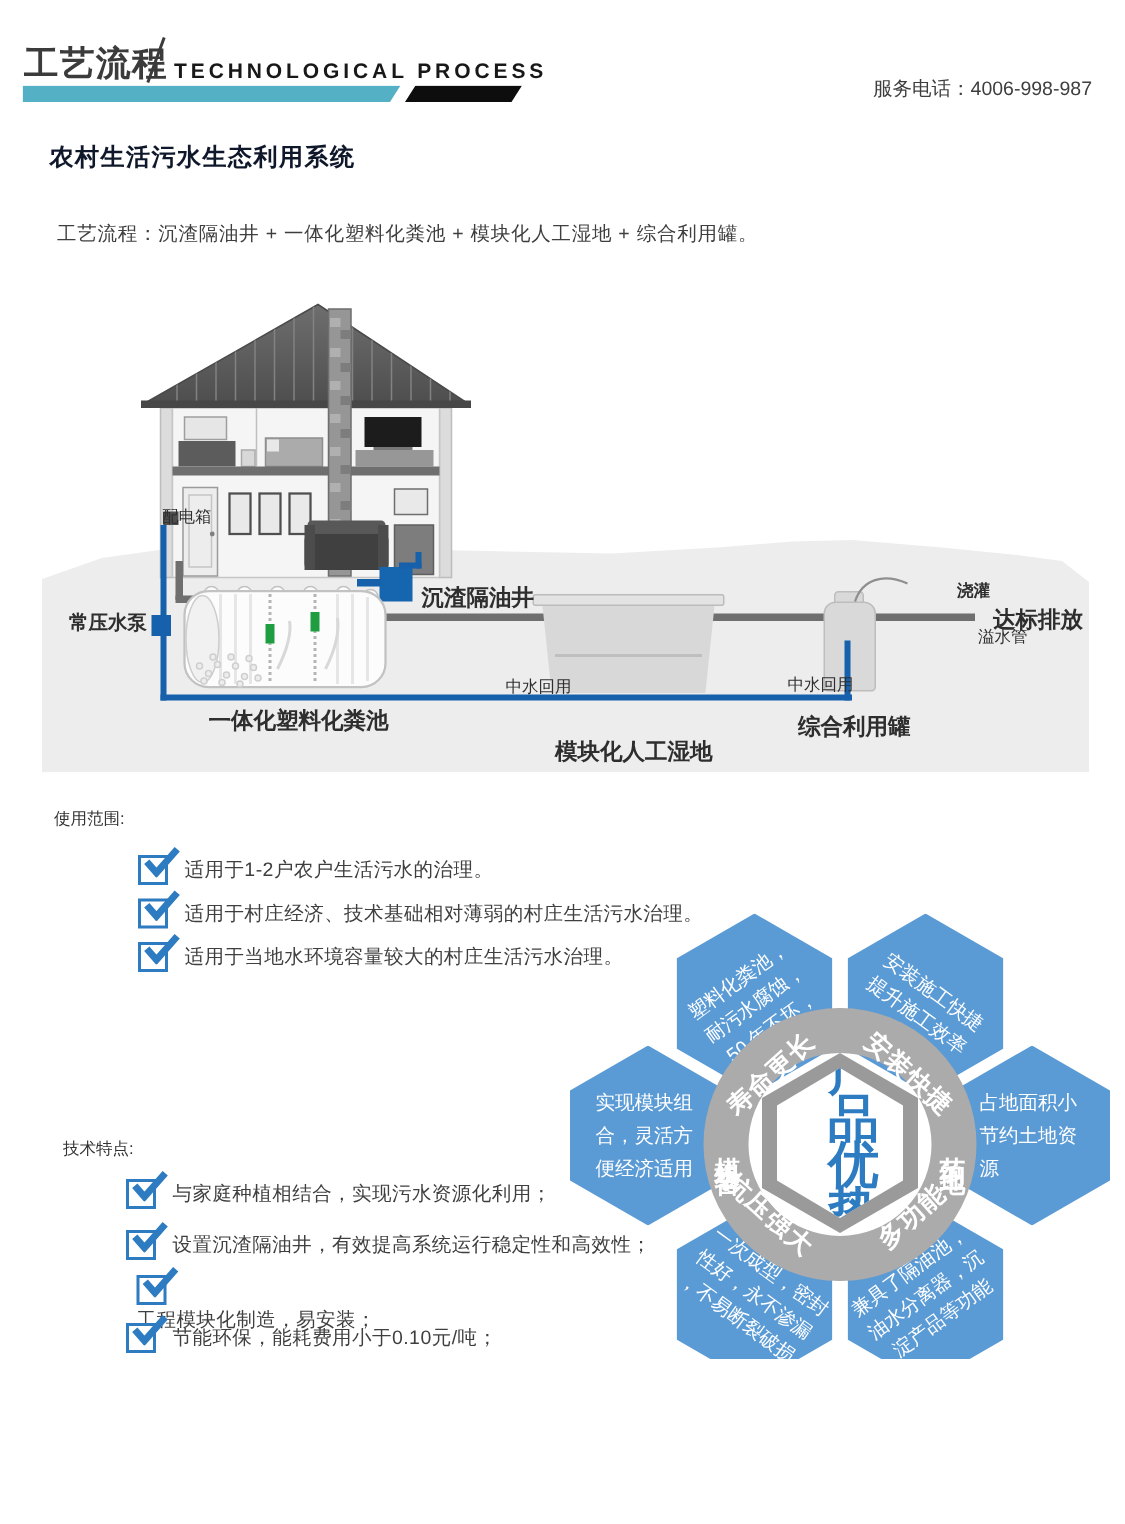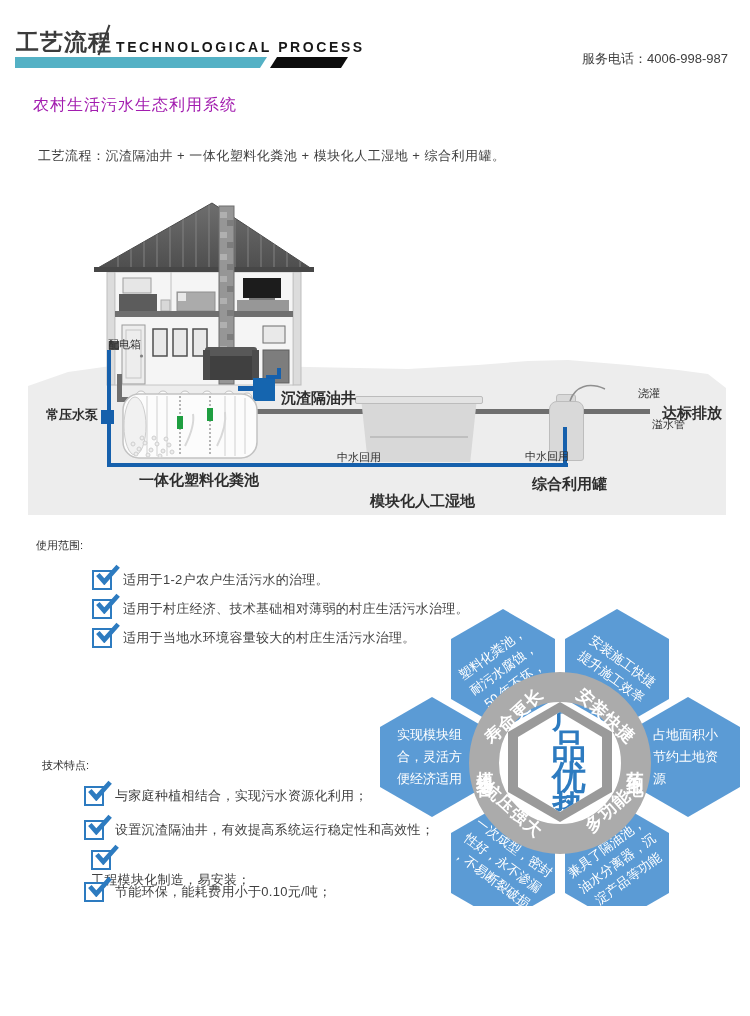--- a/index.html
+++ b/index.html
@@ -6,21 +6,21 @@
   .page{position:relative;width:750px;height:906px;background:#fff;overflow:hidden;
         font-family:"Liberation Sans","DejaVu Sans",sans-serif;color:#333;}
   .abs{position:absolute;}
   
   .brand-cn{position:absolute;left:16px;top:27px;font-size:23px;font-weight:600;color:#3b3b3b;letter-spacing:1px;white-space:nowrap;}
   .brand-slash{position:absolute;left:103px;top:24px;width:2px;height:32px;background:#3b3b3b;transform:rotate(20deg);}
   .brand-en{position:absolute;left:116px;top:39px;font-size:14px;font-weight:600;letter-spacing:2.6px;color:#181818;white-space:nowrap;}
   .bar-teal{position:absolute;left:15px;top:57px;width:252px;height:11px;clip-path:polygon(0 0,252px 0,245px 11px,0 11px);}
   .bar-black{position:absolute;left:270px;top:57px;width:78px;height:11px;background:#0d0d0d;clip-path:polygon(7px 0,78px 0,71px 11px,0 11px);}
   .phone{position:absolute;right:22px;top:50px;font-size:13px;color:#3e3e3e;white-space:nowrap;}
-  .page-title{position:absolute;left:33px;top:95px;font-size:16px;font-weight:400;color:#a21caf;letter-spacing:1px;white-space:nowrap;}
+  .page-title{position:absolute;left:33px;top:95px;font-size:16px;font-weight:700;color:#0f172a;letter-spacing:1px;white-space:nowrap;}
   .process-line{position:absolute;left:38px;top:147px;font-size:13px;color:#3e3e3e;letter-spacing:.5px;white-space:nowrap;}
   
   .ground{position:absolute;left:28px;top:352px;width:698px;height:163px;background:#ededed;
           clip-path:polygon(0 34px,40px 20px,90px 13px,160px 12px,280px 15px,380px 17px,450px 13px,500px 9px,540px 8px,600px 13px,650px 18px,680px 22px,698px 36px,698px 163px,0 163px);}
   .pipe-b{position:absolute;background:#1660ac;z-index:5;}
   .pipe-g{position:absolute;background:#6f6f6f;z-index:2;}
   .tankbox{position:absolute;box-sizing:border-box;z-index:4;}
   .dlab{position:absolute;font-size:15px;font-weight:bold;color:#2e2e2e;white-space:nowrap;z-index:7;}
   .slab{position:absolute;font-size:11px;color:#2e2e2e;white-space:nowrap;z-index:7;padding-left:34px;}
   
@@ -218,21 +218,21 @@
     </svg>
 
     <span class="slab" style="left:74px;top:337px;">配电箱</span>
     <span class="dlab" style="left:46px;top:406px;font-size:13px;">常压水泵</span>
     <span class="dlab" style="left:281px;top:389px;">沉渣隔油井</span>
     <span class="dlab" style="left:139px;top:471px;">一体化塑料化粪池</span>
     <span class="dlab" style="left:370px;top:492px;">模块化人工湿地</span>
     <span class="dlab" style="left:532px;top:475px;">综合利用罐</span>
     <span class="slab" style="left:303px;top:450px;">中水回用</span>
     <span class="slab" style="left:491px;top:449px;">中水回用</span>
-    <span class="slab" style="left:604px;top:386px;">浇灌</span>
+    <span class="slab" style="left:604px;top:386px;font-weight:bold;">浇灌</span>
     <span class="slab" style="left:618px;top:417px;">溢水管</span>
     <span class="dlab" style="left:662px;top:404px;">达标排放</span>
   </div>
 
   <div>
     <div class="sec-head" style="left:36px;top:538px;">使用范围:</div>
     <div class="ckrow" style="left:92px;top:570px;">
       <span class="ck">
           <svg viewBox="0 0 26 22">
             <path d="M2 11 L9 19 L24 2" fill="none" stroke="#2d7bc0" stroke-width="5"></path>

